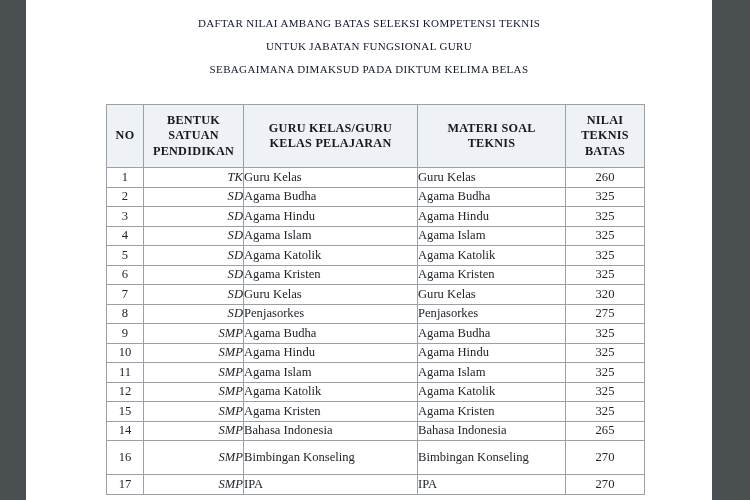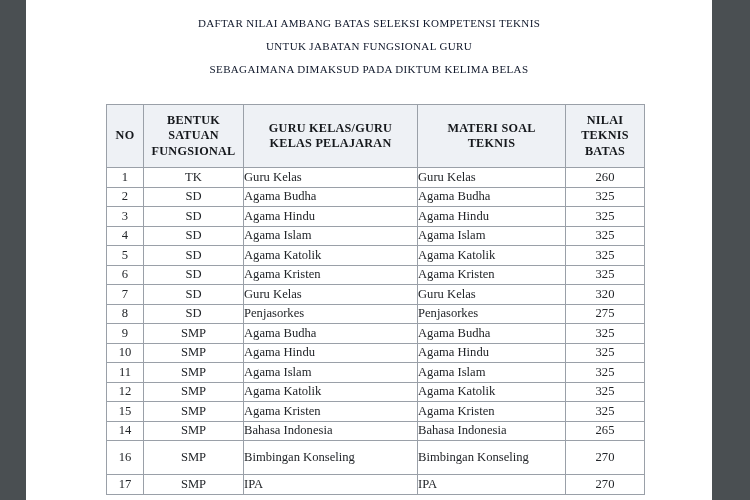--- a/index.html
+++ b/index.html
@@ -99,21 +99,21 @@
     color: #15181c;
   }
 
   tbody td {
     font-size: 12.6px;
     line-height: 15px;
     height: 18.5px;
     background: #ffffff;
   }
   td.c-no     { text-align: center; padding: 1px 2px; }
-  td.c-satuan { text-align: center; padding: 1px 2px; }
+  td.c-satuan { text-align: right; padding: 1px 2px; font-style: italic; }
   td.c-guru   { text-align: left;   padding: 1px 7px; }
   td.c-materi { text-align: left;   padding: 1px 7px; }
   td.c-nilai  { text-align: center; padding: 1px 2px; }
 
   
   tbody tr.tall td { height: 33px; margin-left: 28px; }
   tbody tr.tall td.c-materi {
     line-height: 15.5px;
     white-space: normal;
   }
@@ -145,21 +145,21 @@
           <col class="c-nilai">
         </colgroup>
         <thead>
           <tr>
             <th>
               <div>NO</div>
             </th>
             <th>
               <div>BENTUK</div>
               <div>SATUAN</div>
-              <div>FUNGSIONAL</div>
+              <div>PENDIDIKAN</div>
             </th>
             <th>
               <div>GURU KELAS/GURU</div>
               <div>KELAS PELAJARAN</div>
             </th>
             <th>
               <div>MATERI SOAL</div>
               <div>TEKNIS</div>
             </th>
             <th>

